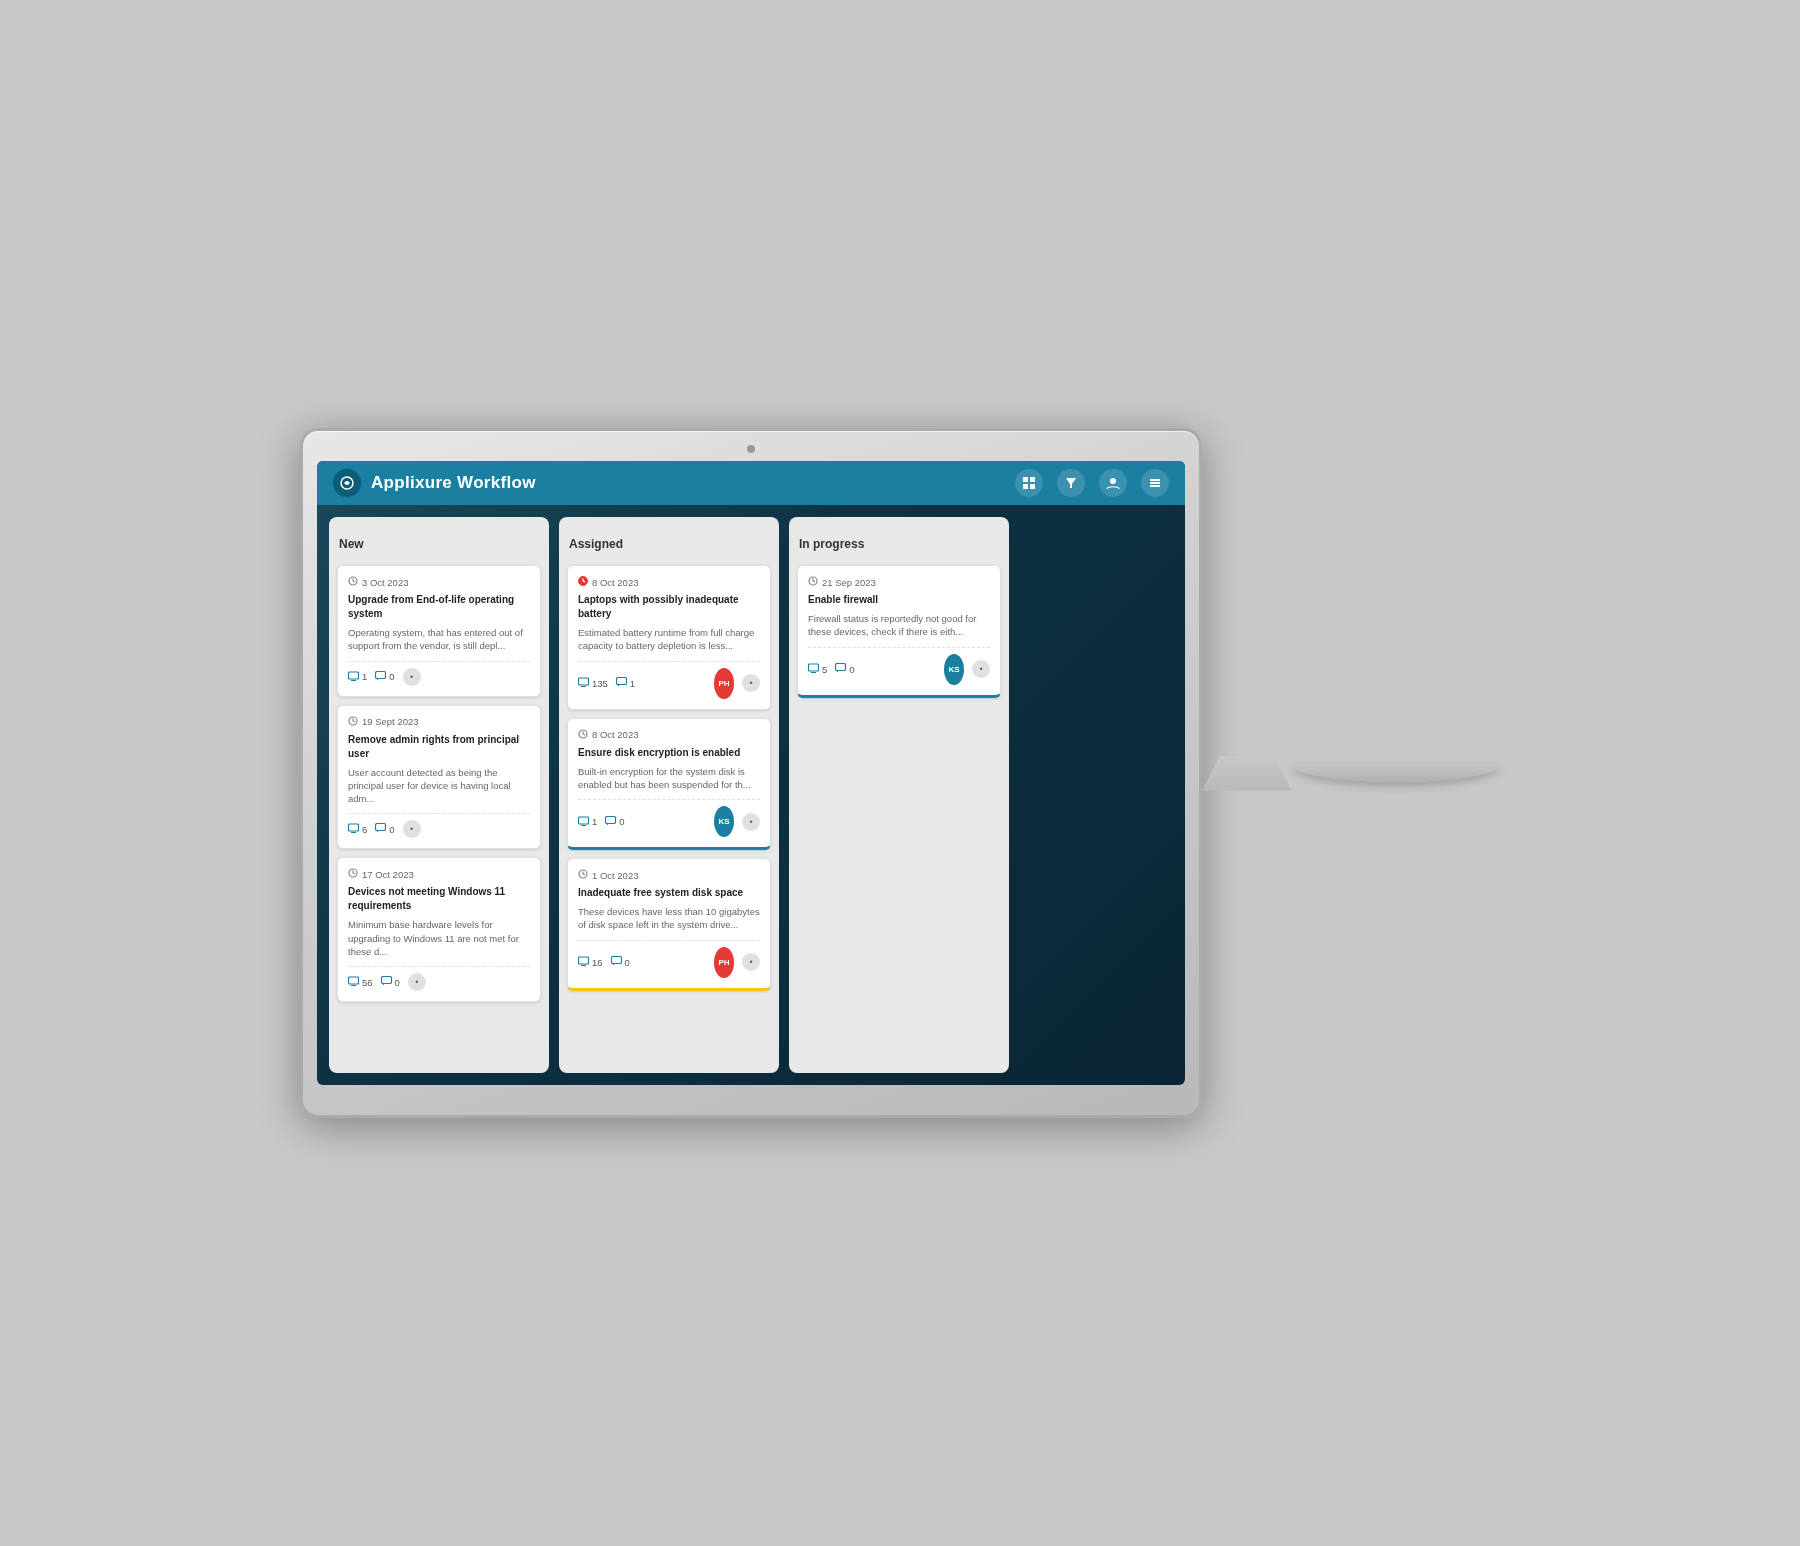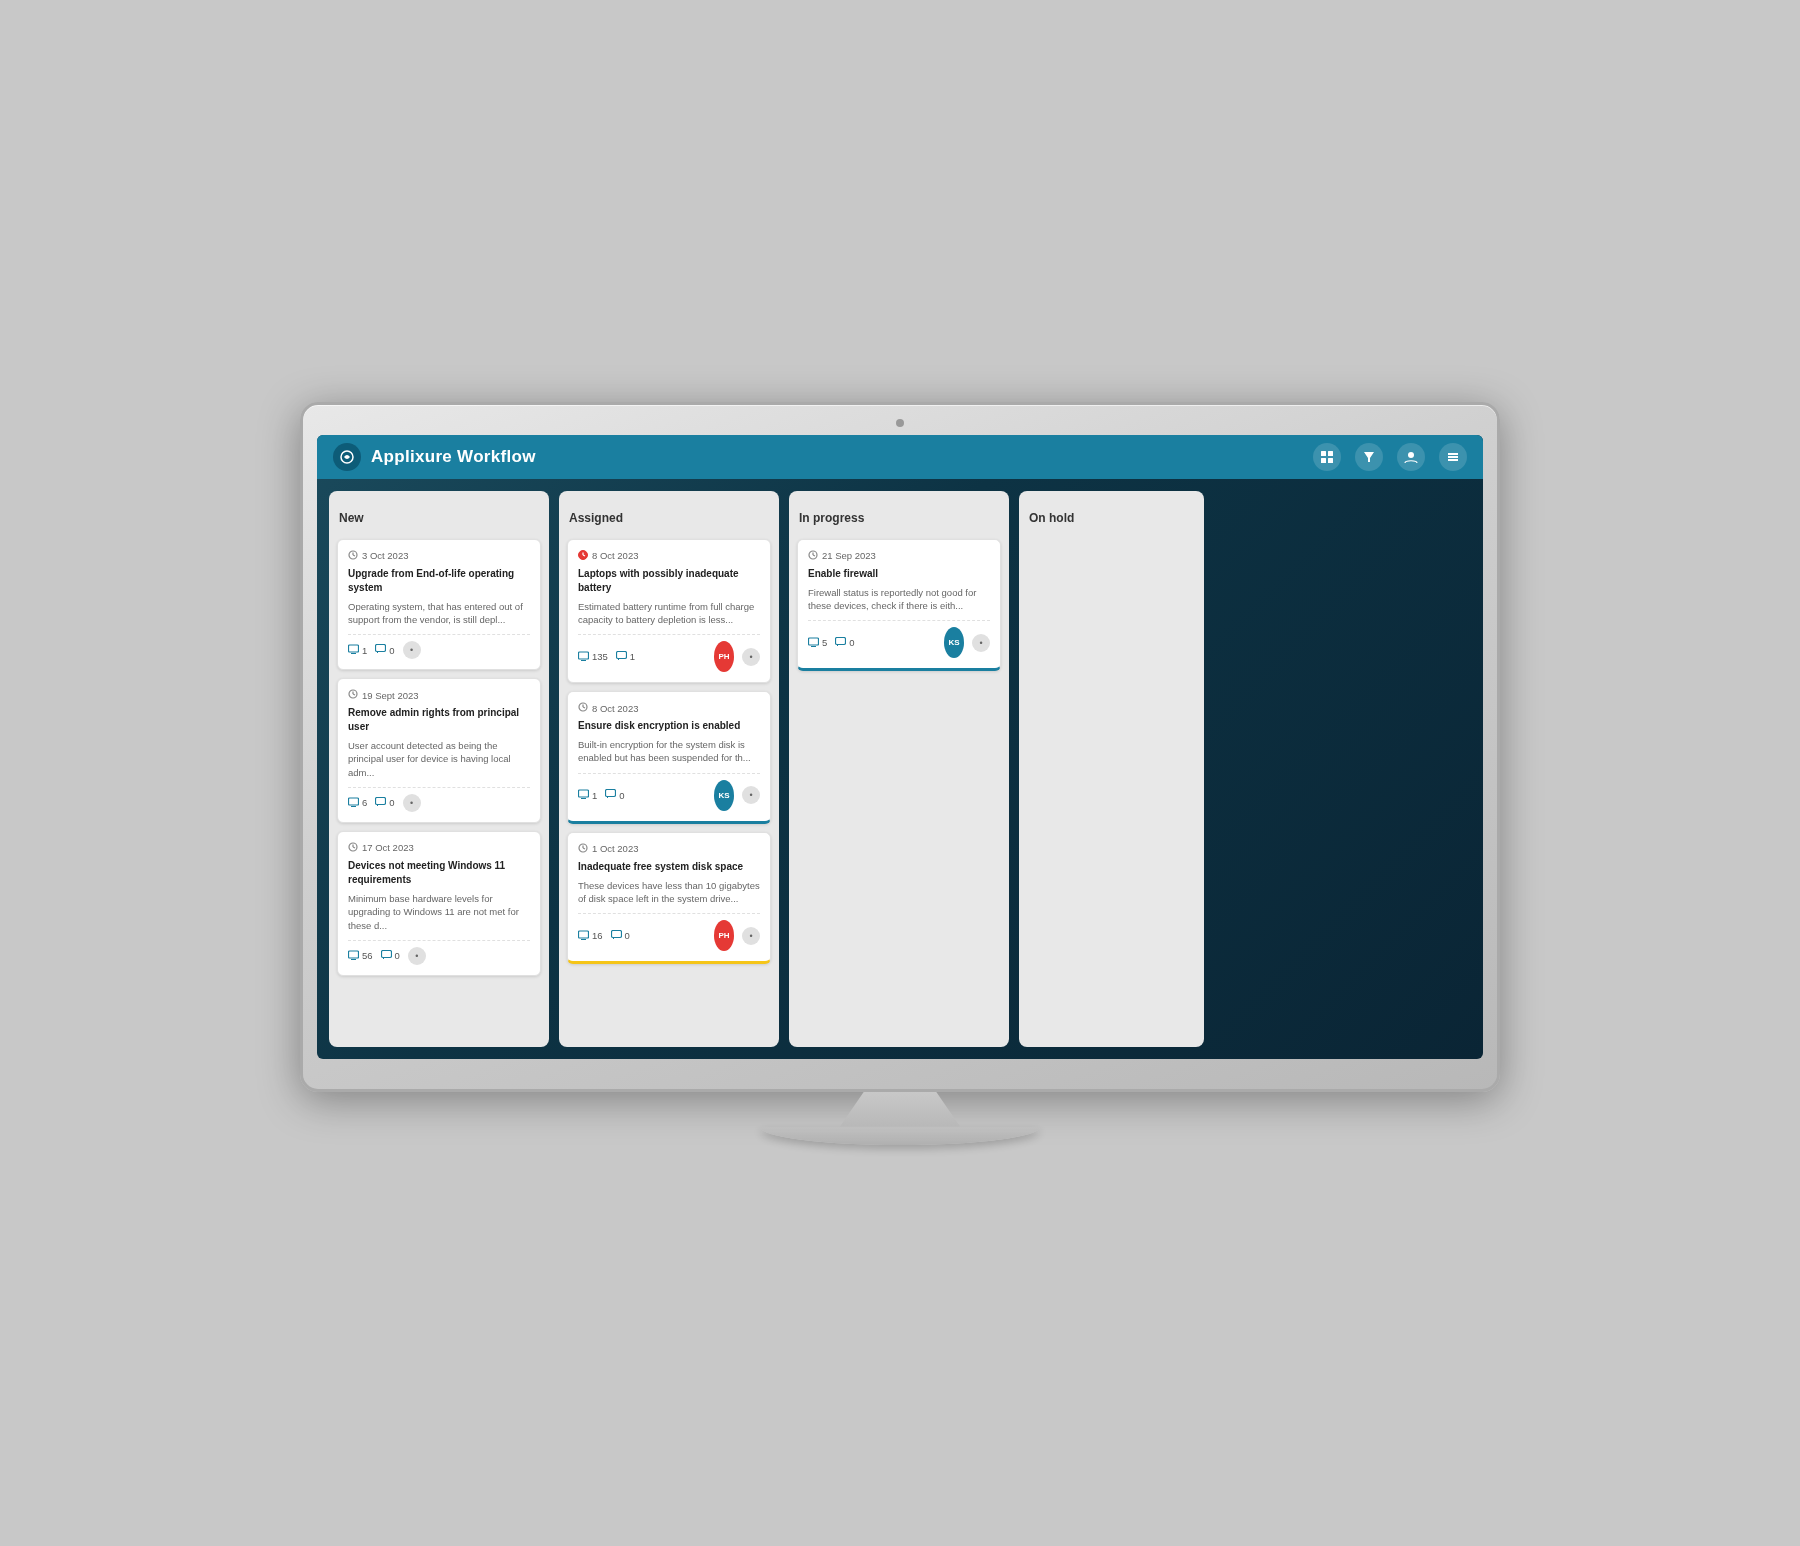--- a/index.html
+++ b/index.html
@@ -7,21 +7,21 @@
       background: #c8c8c8;
       display: flex;
       justify-content: center;
       align-items: center;
       min-height: 100vh;
       font-family: -apple-system, BlinkMacSystemFont, 'Segoe UI', Arial, sans-serif;
     }
 
     .monitor-wrapper {
       display: flex;
-      flex-direction: column;
+      flex-direction: row;
       align-items: center;
       width: 1200px;
     }
 
     .monitor-body {
       width: 100%;
       background: linear-gradient(160deg, #e8e8e8 0%, #d0d0d0 40%, #b8b8b8 100%);
       border-radius: 18px;
       border: 3px solid #aaa;
       box-shadow: 0 8px 40px rgba(0,0,0,0.35), inset 0 1px 0 rgba(255,255,255,0.6);
@@ -491,22 +491,19 @@
                       <rect x="0.5" y="0.5" width="10" height="7" rx="1.5" fill="none" stroke="#1a7fa0" stroke-width="1.2"></rect>
                       <path d="M2 9 L3.5 7.5" stroke="#1a7fa0" stroke-width="1" fill="none"></path>
                     </svg></span>
                   <span>0</span>
                 </div>
                 <div class="card-avatar" style="background: rgb(26, 127, 160); margin-left: auto;">KS</div>
                 <div class="card-menu">•</div>
               </div>
             </div>
           </div>
-          <div class="column done-column">
-            <div class="column-header">On hold</div>
-          </div>
         </div>
 
     </div>
   </div>
   <div class="stand-neck"></div>
   <div class="stand-base"></div>
 </div>
 
 </body></html>

